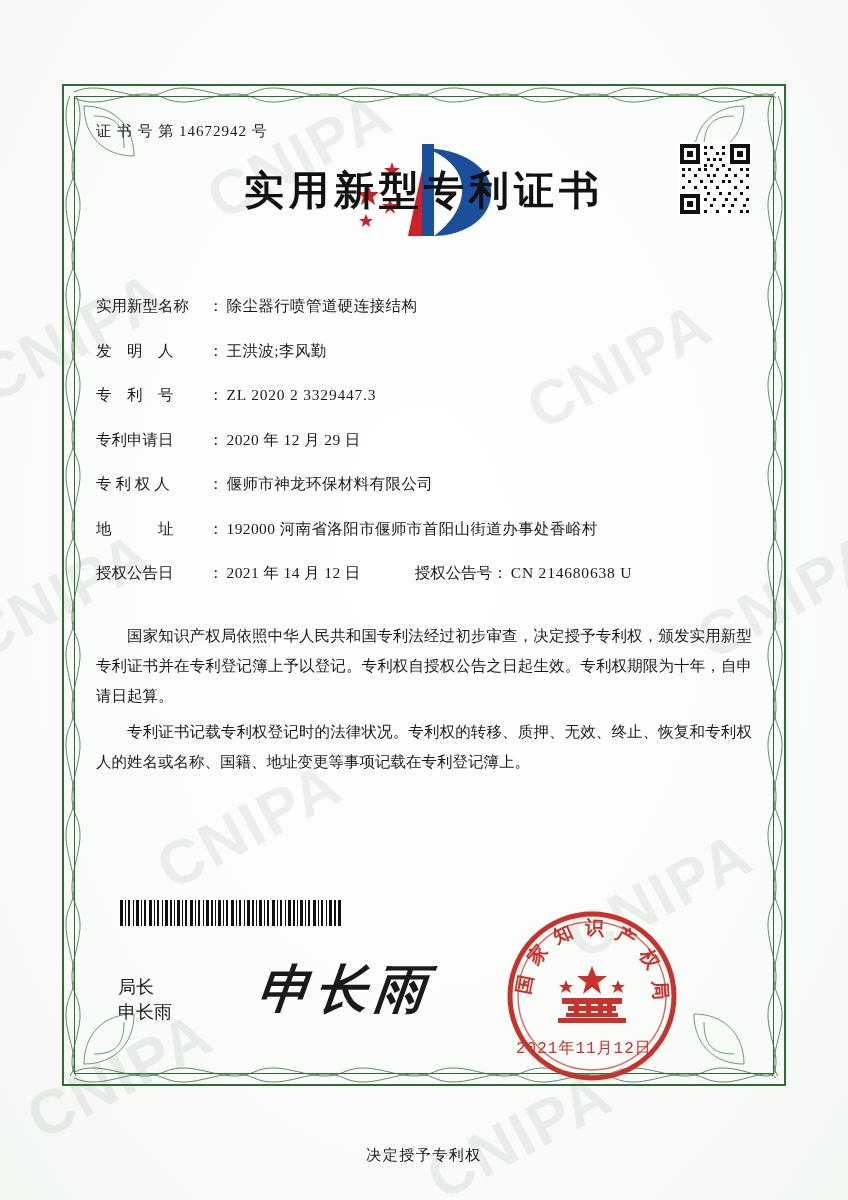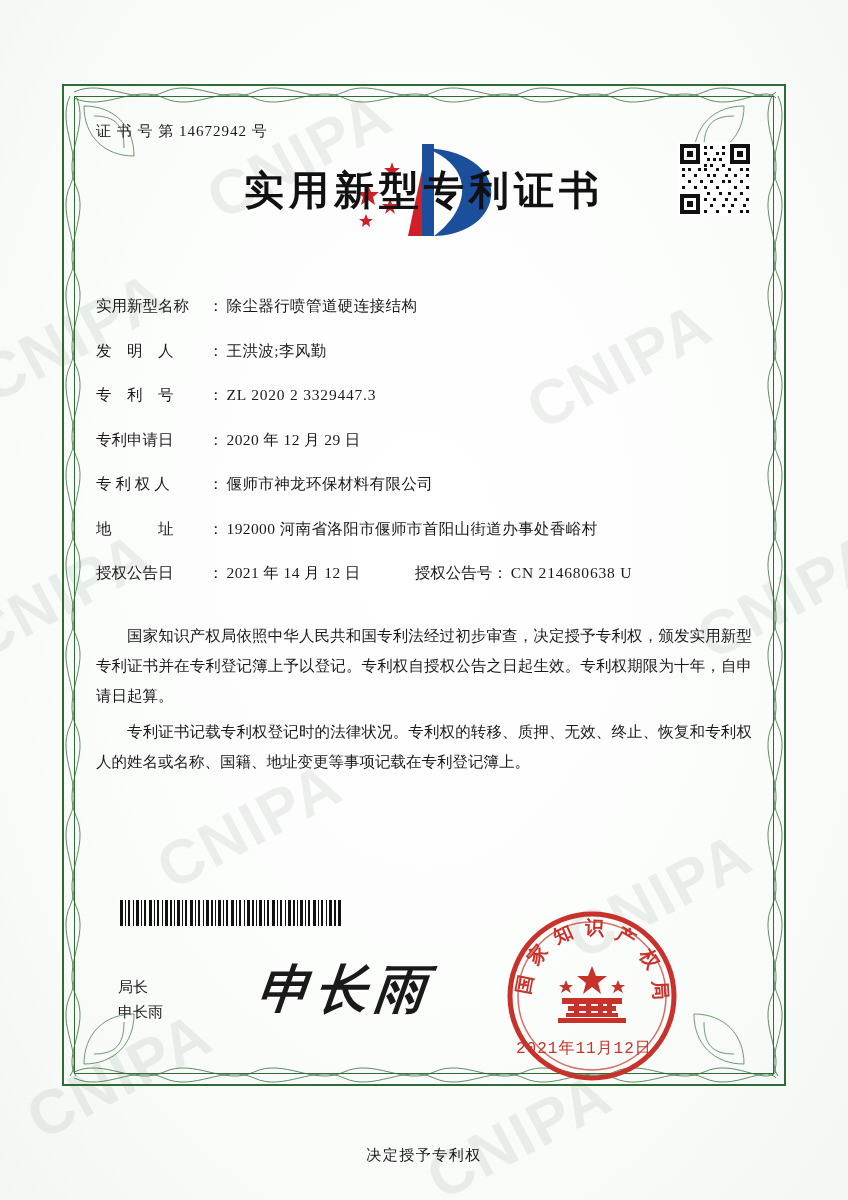--- a/index.html
+++ b/index.html
@@ -158,21 +158,21 @@
     top: 900px;
     width: 222px;
     height: 26px;
   }
 
   
   .sig-block {
     position: absolute;
     left: 118px;
     top: 975px;
-    font-size: 15px;
+    font-size: 18px;
     line-height: 25px;
   }
   .sig-hand {
     position: absolute;
     left: 258px;
     top: 955px;
     font-size: 52px;
     font-family: "Liberation Serif", "DejaVu Serif", serif;
     font-weight: 700;
     font-style: italic;

